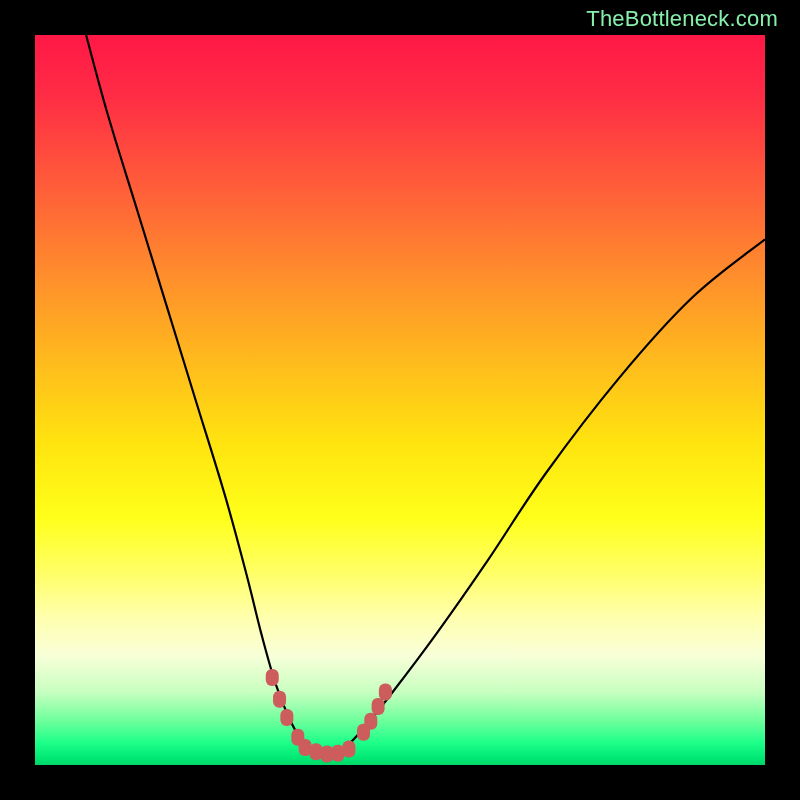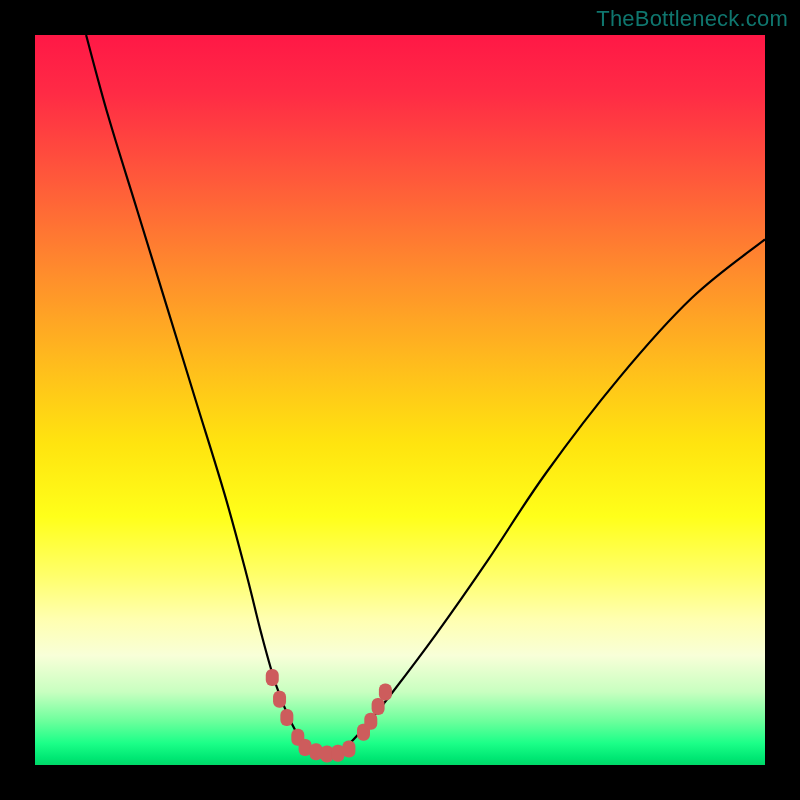--- a/index.html
+++ b/index.html
@@ -30,24 +30,24 @@
       #c8ffc0 90%,
       #6cff9c 94%,
       #1cff88 97%,
       #00e874 99%,
       #00d868 100%
     );
   }
   .watermark {
     position: absolute;
     top: 6px;
-    right: 12px;
+    right: 22px;
     font-family: Arial, Helvetica, sans-serif;
     font-size: 22px;
-    color: #0f766e;
+    color: #86efac;
     font-weight: 500;
     letter-spacing: 0.2px;
   }
   svg.overlay {
     position: absolute;
     left: 35px;
     top: 35px;
     width: 730px;
     height: 730px;
     overflow: visible;

